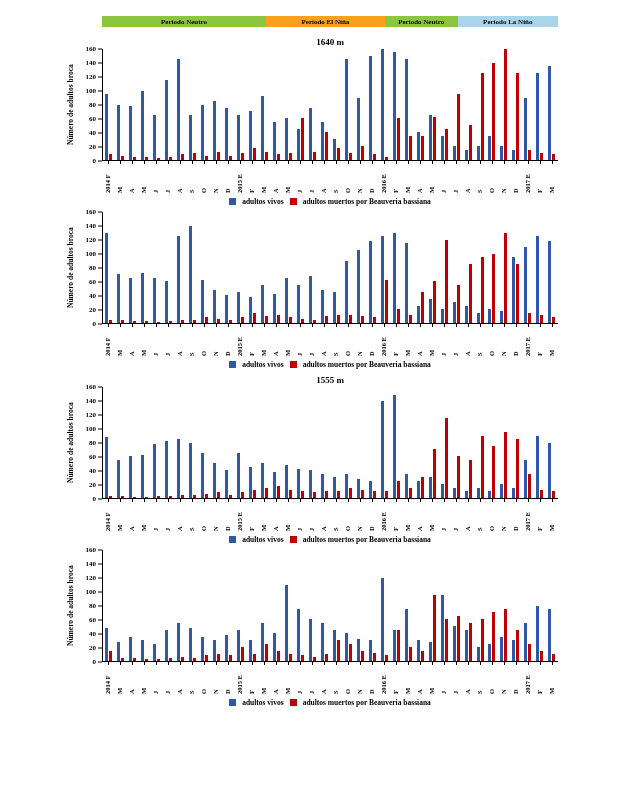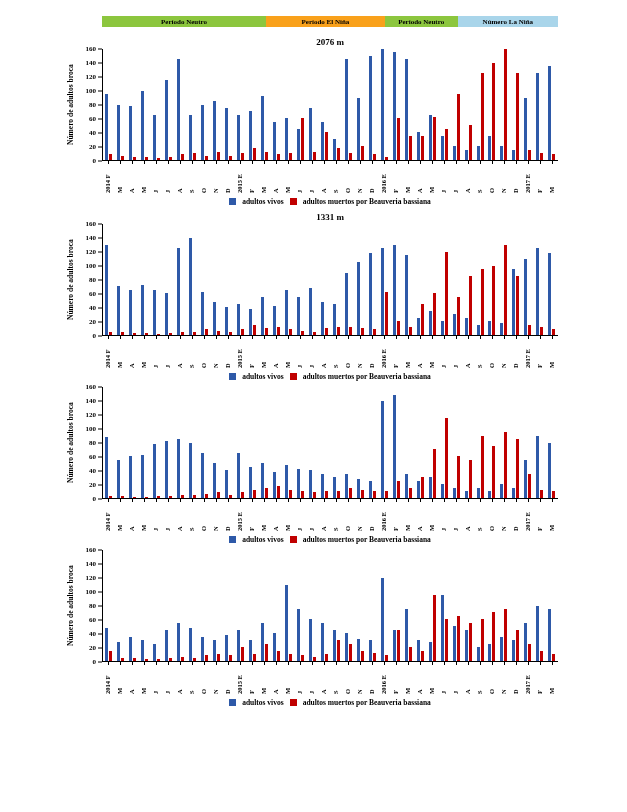--- a/index.html
+++ b/index.html
@@ -65,25 +65,25 @@
 </style>
 </head>
 <body>
 
 <div class="page">
 
   <div class="banner">
       <div class="banner-seg" style="width: 36%; background: rgb(140, 198, 62);">Período Neutro</div>
       <div class="banner-seg" style="width: 26%; background: rgb(249, 161, 27);">Período El Niña</div>
       <div class="banner-seg" style="width: 16%; background: rgb(140, 198, 62);">Período Neutro</div>
-      <div class="banner-seg" style="width: 22%; background: rgb(169, 213, 234);">Número La Niña</div>
+      <div class="banner-seg" style="width: 22%; background: rgb(169, 213, 234);">Período La Niño</div>
     </div>
 
   <section class="chart-section">
-    <div class="chart-title">2076 m</div>
+    <div class="chart-title">1640 m</div>
     <div class="chart-body">
       <div class="y-label">Número de adultos broca</div>
       <div class="y-axis">
           <div class="ytick" style="bottom: 0%;">0</div>
           <div class="ytickmark" style="bottom: 0%;"></div>
           <div class="ytick" style="bottom: 12.5%;">20</div>
           <div class="ytickmark" style="bottom: 12.5%;"></div>
           <div class="ytick" style="bottom: 25%;">40</div>
           <div class="ytickmark" style="bottom: 25%;"></div>
           <div class="ytick" style="bottom: 37.5%;">60</div>
@@ -244,363 +244,20 @@
             <div class="col">
               <div class="bar" style="background: rgb(46, 89, 168); height: 56.25%;"></div>
               <div class="bar" style="background: rgb(192, 0, 0); height: 9.375%;"></div>
             </div>
             <div class="col">
               <div class="bar" style="background: rgb(46, 89, 168); height: 78.125%;"></div>
               <div class="bar" style="background: rgb(192, 0, 0); height: 6.25%;"></div>
             </div>
             <div class="col">
               <div class="bar" style="background: rgb(46, 89, 168); height: 84.375%;"></div>
-              <div class="bar" style="background: rgb(192, 0, 0); height: 5%;"></div>
-            </div>
-          </div>
-        <div class="x-labels">
-            <div class="xcol">
-              <div class="xtick"></div>
-              <div class="xlabel">2014 F</div>
-            </div>
-            <div class="xcol">
-              <div class="xtick"></div>
-              <div class="xlabel">M</div>
-            </div>
-            <div class="xcol">
-              <div class="xtick"></div>
-              <div class="xlabel">A</div>
-            </div>
-            <div class="xcol">
-              <div class="xtick"></div>
-              <div class="xlabel">M</div>
-            </div>
-            <div class="xcol">
-              <div class="xtick"></div>
-              <div class="xlabel">J</div>
-            </div>
-            <div class="xcol">
-              <div class="xtick"></div>
-              <div class="xlabel">J</div>
-            </div>
-            <div class="xcol">
-              <div class="xtick"></div>
-              <div class="xlabel">A</div>
-            </div>
-            <div class="xcol">
-              <div class="xtick"></div>
-              <div class="xlabel">S</div>
-            </div>
-            <div class="xcol">
-              <div class="xtick"></div>
-              <div class="xlabel">O</div>
-            </div>
-            <div class="xcol">
-              <div class="xtick"></div>
-              <div class="xlabel">N</div>
-            </div>
-            <div class="xcol">
-              <div class="xtick"></div>
-              <div class="xlabel">D</div>
-            </div>
-            <div class="xcol">
-              <div class="xtick"></div>
-              <div class="xlabel">2015 E</div>
-            </div>
-            <div class="xcol">
-              <div class="xtick"></div>
-              <div class="xlabel">F</div>
-            </div>
-            <div class="xcol">
-              <div class="xtick"></div>
-              <div class="xlabel">M</div>
-            </div>
-            <div class="xcol">
-              <div class="xtick"></div>
-              <div class="xlabel">A</div>
-            </div>
-            <div class="xcol">
-              <div class="xtick"></div>
-              <div class="xlabel">M</div>
-            </div>
-            <div class="xcol">
-              <div class="xtick"></div>
-              <div class="xlabel">J</div>
-            </div>
-            <div class="xcol">
-              <div class="xtick"></div>
-              <div class="xlabel">J</div>
-            </div>
-            <div class="xcol">
-              <div class="xtick"></div>
-              <div class="xlabel">A</div>
-            </div>
-            <div class="xcol">
-              <div class="xtick"></div>
-              <div class="xlabel">S</div>
-            </div>
-            <div class="xcol">
-              <div class="xtick"></div>
-              <div class="xlabel">O</div>
-            </div>
-            <div class="xcol">
-              <div class="xtick"></div>
-              <div class="xlabel">N</div>
-            </div>
-            <div class="xcol">
-              <div class="xtick"></div>
-              <div class="xlabel">D</div>
-            </div>
-            <div class="xcol">
-              <div class="xtick"></div>
-              <div class="xlabel">2016 E</div>
-            </div>
-            <div class="xcol">
-              <div class="xtick"></div>
-              <div class="xlabel">F</div>
-            </div>
-            <div class="xcol">
-              <div class="xtick"></div>
-              <div class="xlabel">M</div>
-            </div>
-            <div class="xcol">
-              <div class="xtick"></div>
-              <div class="xlabel">A</div>
-            </div>
-            <div class="xcol">
-              <div class="xtick"></div>
-              <div class="xlabel">M</div>
-            </div>
-            <div class="xcol">
-              <div class="xtick"></div>
-              <div class="xlabel">J</div>
-            </div>
-            <div class="xcol">
-              <div class="xtick"></div>
-              <div class="xlabel">J</div>
-            </div>
-            <div class="xcol">
-              <div class="xtick"></div>
-              <div class="xlabel">A</div>
-            </div>
-            <div class="xcol">
-              <div class="xtick"></div>
-              <div class="xlabel">S</div>
-            </div>
-            <div class="xcol">
-              <div class="xtick"></div>
-              <div class="xlabel">O</div>
-            </div>
-            <div class="xcol">
-              <div class="xtick"></div>
-              <div class="xlabel">N</div>
-            </div>
-            <div class="xcol">
-              <div class="xtick"></div>
-              <div class="xlabel">D</div>
-            </div>
-            <div class="xcol">
-              <div class="xtick"></div>
-              <div class="xlabel">2017 E</div>
-            </div>
-            <div class="xcol">
-              <div class="xtick"></div>
-              <div class="xlabel">F</div>
-            </div>
-            <div class="xcol">
-              <div class="xtick"></div>
-              <div class="xlabel">M</div>
-            </div>
-          </div>
-      </div>
-    </div>
-    <div class="legend">
-      <span class="swatch" style="background: rgb(46, 89, 168);"></span>
-      <span class="legend-text">adultos vivos</span>
-      <span class="swatch" style="background: rgb(192, 0, 0);"></span>
-      <span class="legend-text">adultos muertos por Beauveria bassiana</span>
-    </div>
-  </section>
-
-  <section class="chart-section">
-    <div class="chart-title">1331 m</div>
-    <div class="chart-body">
-      <div class="y-label">Número de adultos broca</div>
-      <div class="y-axis">
-          <div class="ytick" style="bottom: 0%;">0</div>
-          <div class="ytickmark" style="bottom: 0%;"></div>
-          <div class="ytick" style="bottom: 12.5%;">20</div>
-          <div class="ytickmark" style="bottom: 12.5%;"></div>
-          <div class="ytick" style="bottom: 25%;">40</div>
-          <div class="ytickmark" style="bottom: 25%;"></div>
-          <div class="ytick" style="bottom: 37.5%;">60</div>
-          <div class="ytickmark" style="bottom: 37.5%;"></div>
-          <div class="ytick" style="bottom: 50%;">80</div>
-          <div class="ytickmark" style="bottom: 50%;"></div>
-          <div class="ytick" style="bottom: 62.5%;">100</div>
-          <div class="ytickmark" style="bottom: 62.5%;"></div>
-          <div class="ytick" style="bottom: 75%;">120</div>
-          <div class="ytickmark" style="bottom: 75%;"></div>
-          <div class="ytick" style="bottom: 87.5%;">140</div>
-          <div class="ytickmark" style="bottom: 87.5%;"></div>
-          <div class="ytick" style="bottom: 100%;">160</div>
-          <div class="ytickmark" style="bottom: 100%;"></div>
-        </div>
-      <div class="plot-wrap">
-        <div class="plot">
-            <div class="col">
-              <div class="bar" style="background: rgb(46, 89, 168); height: 81.25%;"></div>
-              <div class="bar" style="background: rgb(192, 0, 0); height: 3.125%;"></div>
-            </div>
-            <div class="col">
-              <div class="bar" style="background: rgb(46, 89, 168); height: 43.75%;"></div>
-              <div class="bar" style="background: rgb(192, 0, 0); height: 2.5%;"></div>
-            </div>
-            <div class="col">
-              <div class="bar" style="background: rgb(46, 89, 168); height: 40.625%;"></div>
-              <div class="bar" style="background: rgb(192, 0, 0); height: 1.875%;"></div>
-            </div>
-            <div class="col">
-              <div class="bar" style="background: rgb(46, 89, 168); height: 45%;"></div>
-              <div class="bar" style="background: rgb(192, 0, 0); height: 1.875%;"></div>
-            </div>
-            <div class="col">
-              <div class="bar" style="background: rgb(46, 89, 168); height: 40.625%;"></div>
-              <div class="bar" style="background: rgb(192, 0, 0); height: 1.25%;"></div>
-            </div>
-            <div class="col">
-              <div class="bar" style="background: rgb(46, 89, 168); height: 37.5%;"></div>
-              <div class="bar" style="background: rgb(192, 0, 0); height: 1.875%;"></div>
-            </div>
-            <div class="col">
-              <div class="bar" style="background: rgb(46, 89, 168); height: 78.125%;"></div>
-              <div class="bar" style="background: rgb(192, 0, 0); height: 2.5%;"></div>
-            </div>
-            <div class="col">
-              <div class="bar" style="background: rgb(46, 89, 168); height: 87.5%;"></div>
-              <div class="bar" style="background: rgb(192, 0, 0); height: 3.125%;"></div>
-            </div>
-            <div class="col">
-              <div class="bar" style="background: rgb(46, 89, 168); height: 38.75%;"></div>
-              <div class="bar" style="background: rgb(192, 0, 0); height: 5%;"></div>
-            </div>
-            <div class="col">
-              <div class="bar" style="background: rgb(46, 89, 168); height: 30%;"></div>
-              <div class="bar" style="background: rgb(192, 0, 0); height: 3.75%;"></div>
-            </div>
-            <div class="col">
-              <div class="bar" style="background: rgb(46, 89, 168); height: 25%;"></div>
-              <div class="bar" style="background: rgb(192, 0, 0); height: 3.125%;"></div>
-            </div>
-            <div class="col">
-              <div class="bar" style="background: rgb(46, 89, 168); height: 28.125%;"></div>
-              <div class="bar" style="background: rgb(192, 0, 0); height: 5%;"></div>
-            </div>
-            <div class="col">
-              <div class="bar" style="background: rgb(46, 89, 168); height: 23.75%;"></div>
-              <div class="bar" style="background: rgb(192, 0, 0); height: 9.375%;"></div>
-            </div>
-            <div class="col">
-              <div class="bar" style="background: rgb(46, 89, 168); height: 34.375%;"></div>
-              <div class="bar" style="background: rgb(192, 0, 0); height: 6.25%;"></div>
-            </div>
-            <div class="col">
-              <div class="bar" style="background: rgb(46, 89, 168); height: 26.25%;"></div>
-              <div class="bar" style="background: rgb(192, 0, 0); height: 7.5%;"></div>
-            </div>
-            <div class="col">
-              <div class="bar" style="background: rgb(46, 89, 168); height: 40.625%;"></div>
-              <div class="bar" style="background: rgb(192, 0, 0); height: 5%;"></div>
-            </div>
-            <div class="col">
-              <div class="bar" style="background: rgb(46, 89, 168); height: 34.375%;"></div>
-              <div class="bar" style="background: rgb(192, 0, 0); height: 3.75%;"></div>
-            </div>
-            <div class="col">
-              <div class="bar" style="background: rgb(46, 89, 168); height: 42.5%;"></div>
-              <div class="bar" style="background: rgb(192, 0, 0); height: 3.125%;"></div>
-            </div>
-            <div class="col">
-              <div class="bar" style="background: rgb(46, 89, 168); height: 30%;"></div>
-              <div class="bar" style="background: rgb(192, 0, 0); height: 6.25%;"></div>
-            </div>
-            <div class="col">
-              <div class="bar" style="background: rgb(46, 89, 168); height: 28.125%;"></div>
-              <div class="bar" style="background: rgb(192, 0, 0); height: 7.5%;"></div>
-            </div>
-            <div class="col">
-              <div class="bar" style="background: rgb(46, 89, 168); height: 56.25%;"></div>
-              <div class="bar" style="background: rgb(192, 0, 0); height: 7.5%;"></div>
-            </div>
-            <div class="col">
-              <div class="bar" style="background: rgb(46, 89, 168); height: 65.625%;"></div>
-              <div class="bar" style="background: rgb(192, 0, 0); height: 6.25%;"></div>
-            </div>
-            <div class="col">
-              <div class="bar" style="background: rgb(46, 89, 168); height: 73.75%;"></div>
-              <div class="bar" style="background: rgb(192, 0, 0); height: 5%;"></div>
-            </div>
-            <div class="col">
-              <div class="bar" style="background: rgb(46, 89, 168); height: 78.125%;"></div>
-              <div class="bar" style="background: rgb(192, 0, 0); height: 38.75%;"></div>
-            </div>
-            <div class="col">
-              <div class="bar" style="background: rgb(46, 89, 168); height: 81.25%;"></div>
-              <div class="bar" style="background: rgb(192, 0, 0); height: 12.5%;"></div>
-            </div>
-            <div class="col">
-              <div class="bar" style="background: rgb(46, 89, 168); height: 71.875%;"></div>
-              <div class="bar" style="background: rgb(192, 0, 0); height: 7.5%;"></div>
-            </div>
-            <div class="col">
-              <div class="bar" style="background: rgb(46, 89, 168); height: 15.625%;"></div>
-              <div class="bar" style="background: rgb(192, 0, 0); height: 28.125%;"></div>
-            </div>
-            <div class="col">
-              <div class="bar" style="background: rgb(46, 89, 168); height: 21.875%;"></div>
-              <div class="bar" style="background: rgb(192, 0, 0); height: 37.5%;"></div>
-            </div>
-            <div class="col">
-              <div class="bar" style="background: rgb(46, 89, 168); height: 12.5%;"></div>
-              <div class="bar" style="background: rgb(192, 0, 0); height: 75%;"></div>
-            </div>
-            <div class="col">
-              <div class="bar" style="background: rgb(46, 89, 168); height: 18.75%;"></div>
-              <div class="bar" style="background: rgb(192, 0, 0); height: 34.375%;"></div>
-            </div>
-            <div class="col">
-              <div class="bar" style="background: rgb(46, 89, 168); height: 15.625%;"></div>
-              <div class="bar" style="background: rgb(192, 0, 0); height: 53.125%;"></div>
-            </div>
-            <div class="col">
-              <div class="bar" style="background: rgb(46, 89, 168); height: 9.375%;"></div>
-              <div class="bar" style="background: rgb(192, 0, 0); height: 59.375%;"></div>
-            </div>
-            <div class="col">
-              <div class="bar" style="background: rgb(46, 89, 168); height: 12.5%;"></div>
-              <div class="bar" style="background: rgb(192, 0, 0); height: 62.5%;"></div>
-            </div>
-            <div class="col">
-              <div class="bar" style="background: rgb(46, 89, 168); height: 11.25%;"></div>
-              <div class="bar" style="background: rgb(192, 0, 0); height: 81.25%;"></div>
-            </div>
-            <div class="col">
-              <div class="bar" style="background: rgb(46, 89, 168); height: 59.375%;"></div>
-              <div class="bar" style="background: rgb(192, 0, 0); height: 53.125%;"></div>
-            </div>
-            <div class="col">
-              <div class="bar" style="background: rgb(46, 89, 168); height: 68.75%;"></div>
-              <div class="bar" style="background: rgb(192, 0, 0); height: 9.375%;"></div>
-            </div>
-            <div class="col">
-              <div class="bar" style="background: rgb(46, 89, 168); height: 78.125%;"></div>
-              <div class="bar" style="background: rgb(192, 0, 0); height: 7.5%;"></div>
-            </div>
-            <div class="col">
-              <div class="bar" style="background: rgb(46, 89, 168); height: 73.75%;"></div>
               <div class="bar" style="background: rgb(192, 0, 0); height: 5%;"></div>
             </div>
           </div>
         <div class="x-labels">
             <div class="xcol">
               <div class="xtick"></div>
               <div class="xlabel">2014 F</div>
             </div>
             <div class="xcol">
               <div class="xtick"></div>
@@ -780,20 +437,363 @@
           <div class="ytick" style="bottom: 75%;">120</div>
           <div class="ytickmark" style="bottom: 75%;"></div>
           <div class="ytick" style="bottom: 87.5%;">140</div>
           <div class="ytickmark" style="bottom: 87.5%;"></div>
           <div class="ytick" style="bottom: 100%;">160</div>
           <div class="ytickmark" style="bottom: 100%;"></div>
         </div>
       <div class="plot-wrap">
         <div class="plot">
             <div class="col">
+              <div class="bar" style="background: rgb(46, 89, 168); height: 81.25%;"></div>
+              <div class="bar" style="background: rgb(192, 0, 0); height: 3.125%;"></div>
+            </div>
+            <div class="col">
+              <div class="bar" style="background: rgb(46, 89, 168); height: 43.75%;"></div>
+              <div class="bar" style="background: rgb(192, 0, 0); height: 2.5%;"></div>
+            </div>
+            <div class="col">
+              <div class="bar" style="background: rgb(46, 89, 168); height: 40.625%;"></div>
+              <div class="bar" style="background: rgb(192, 0, 0); height: 1.875%;"></div>
+            </div>
+            <div class="col">
+              <div class="bar" style="background: rgb(46, 89, 168); height: 45%;"></div>
+              <div class="bar" style="background: rgb(192, 0, 0); height: 1.875%;"></div>
+            </div>
+            <div class="col">
+              <div class="bar" style="background: rgb(46, 89, 168); height: 40.625%;"></div>
+              <div class="bar" style="background: rgb(192, 0, 0); height: 1.25%;"></div>
+            </div>
+            <div class="col">
+              <div class="bar" style="background: rgb(46, 89, 168); height: 37.5%;"></div>
+              <div class="bar" style="background: rgb(192, 0, 0); height: 1.875%;"></div>
+            </div>
+            <div class="col">
+              <div class="bar" style="background: rgb(46, 89, 168); height: 78.125%;"></div>
+              <div class="bar" style="background: rgb(192, 0, 0); height: 2.5%;"></div>
+            </div>
+            <div class="col">
+              <div class="bar" style="background: rgb(46, 89, 168); height: 87.5%;"></div>
+              <div class="bar" style="background: rgb(192, 0, 0); height: 3.125%;"></div>
+            </div>
+            <div class="col">
+              <div class="bar" style="background: rgb(46, 89, 168); height: 38.75%;"></div>
+              <div class="bar" style="background: rgb(192, 0, 0); height: 5%;"></div>
+            </div>
+            <div class="col">
+              <div class="bar" style="background: rgb(46, 89, 168); height: 30%;"></div>
+              <div class="bar" style="background: rgb(192, 0, 0); height: 3.75%;"></div>
+            </div>
+            <div class="col">
+              <div class="bar" style="background: rgb(46, 89, 168); height: 25%;"></div>
+              <div class="bar" style="background: rgb(192, 0, 0); height: 3.125%;"></div>
+            </div>
+            <div class="col">
+              <div class="bar" style="background: rgb(46, 89, 168); height: 28.125%;"></div>
+              <div class="bar" style="background: rgb(192, 0, 0); height: 5%;"></div>
+            </div>
+            <div class="col">
+              <div class="bar" style="background: rgb(46, 89, 168); height: 23.75%;"></div>
+              <div class="bar" style="background: rgb(192, 0, 0); height: 9.375%;"></div>
+            </div>
+            <div class="col">
+              <div class="bar" style="background: rgb(46, 89, 168); height: 34.375%;"></div>
+              <div class="bar" style="background: rgb(192, 0, 0); height: 6.25%;"></div>
+            </div>
+            <div class="col">
+              <div class="bar" style="background: rgb(46, 89, 168); height: 26.25%;"></div>
+              <div class="bar" style="background: rgb(192, 0, 0); height: 7.5%;"></div>
+            </div>
+            <div class="col">
+              <div class="bar" style="background: rgb(46, 89, 168); height: 40.625%;"></div>
+              <div class="bar" style="background: rgb(192, 0, 0); height: 5%;"></div>
+            </div>
+            <div class="col">
+              <div class="bar" style="background: rgb(46, 89, 168); height: 34.375%;"></div>
+              <div class="bar" style="background: rgb(192, 0, 0); height: 3.75%;"></div>
+            </div>
+            <div class="col">
+              <div class="bar" style="background: rgb(46, 89, 168); height: 42.5%;"></div>
+              <div class="bar" style="background: rgb(192, 0, 0); height: 3.125%;"></div>
+            </div>
+            <div class="col">
+              <div class="bar" style="background: rgb(46, 89, 168); height: 30%;"></div>
+              <div class="bar" style="background: rgb(192, 0, 0); height: 6.25%;"></div>
+            </div>
+            <div class="col">
+              <div class="bar" style="background: rgb(46, 89, 168); height: 28.125%;"></div>
+              <div class="bar" style="background: rgb(192, 0, 0); height: 7.5%;"></div>
+            </div>
+            <div class="col">
+              <div class="bar" style="background: rgb(46, 89, 168); height: 56.25%;"></div>
+              <div class="bar" style="background: rgb(192, 0, 0); height: 7.5%;"></div>
+            </div>
+            <div class="col">
+              <div class="bar" style="background: rgb(46, 89, 168); height: 65.625%;"></div>
+              <div class="bar" style="background: rgb(192, 0, 0); height: 6.25%;"></div>
+            </div>
+            <div class="col">
+              <div class="bar" style="background: rgb(46, 89, 168); height: 73.75%;"></div>
+              <div class="bar" style="background: rgb(192, 0, 0); height: 5%;"></div>
+            </div>
+            <div class="col">
+              <div class="bar" style="background: rgb(46, 89, 168); height: 78.125%;"></div>
+              <div class="bar" style="background: rgb(192, 0, 0); height: 38.75%;"></div>
+            </div>
+            <div class="col">
+              <div class="bar" style="background: rgb(46, 89, 168); height: 81.25%;"></div>
+              <div class="bar" style="background: rgb(192, 0, 0); height: 12.5%;"></div>
+            </div>
+            <div class="col">
+              <div class="bar" style="background: rgb(46, 89, 168); height: 71.875%;"></div>
+              <div class="bar" style="background: rgb(192, 0, 0); height: 7.5%;"></div>
+            </div>
+            <div class="col">
+              <div class="bar" style="background: rgb(46, 89, 168); height: 15.625%;"></div>
+              <div class="bar" style="background: rgb(192, 0, 0); height: 28.125%;"></div>
+            </div>
+            <div class="col">
+              <div class="bar" style="background: rgb(46, 89, 168); height: 21.875%;"></div>
+              <div class="bar" style="background: rgb(192, 0, 0); height: 37.5%;"></div>
+            </div>
+            <div class="col">
+              <div class="bar" style="background: rgb(46, 89, 168); height: 12.5%;"></div>
+              <div class="bar" style="background: rgb(192, 0, 0); height: 75%;"></div>
+            </div>
+            <div class="col">
+              <div class="bar" style="background: rgb(46, 89, 168); height: 18.75%;"></div>
+              <div class="bar" style="background: rgb(192, 0, 0); height: 34.375%;"></div>
+            </div>
+            <div class="col">
+              <div class="bar" style="background: rgb(46, 89, 168); height: 15.625%;"></div>
+              <div class="bar" style="background: rgb(192, 0, 0); height: 53.125%;"></div>
+            </div>
+            <div class="col">
+              <div class="bar" style="background: rgb(46, 89, 168); height: 9.375%;"></div>
+              <div class="bar" style="background: rgb(192, 0, 0); height: 59.375%;"></div>
+            </div>
+            <div class="col">
+              <div class="bar" style="background: rgb(46, 89, 168); height: 12.5%;"></div>
+              <div class="bar" style="background: rgb(192, 0, 0); height: 62.5%;"></div>
+            </div>
+            <div class="col">
+              <div class="bar" style="background: rgb(46, 89, 168); height: 11.25%;"></div>
+              <div class="bar" style="background: rgb(192, 0, 0); height: 81.25%;"></div>
+            </div>
+            <div class="col">
+              <div class="bar" style="background: rgb(46, 89, 168); height: 59.375%;"></div>
+              <div class="bar" style="background: rgb(192, 0, 0); height: 53.125%;"></div>
+            </div>
+            <div class="col">
+              <div class="bar" style="background: rgb(46, 89, 168); height: 68.75%;"></div>
+              <div class="bar" style="background: rgb(192, 0, 0); height: 9.375%;"></div>
+            </div>
+            <div class="col">
+              <div class="bar" style="background: rgb(46, 89, 168); height: 78.125%;"></div>
+              <div class="bar" style="background: rgb(192, 0, 0); height: 7.5%;"></div>
+            </div>
+            <div class="col">
+              <div class="bar" style="background: rgb(46, 89, 168); height: 73.75%;"></div>
+              <div class="bar" style="background: rgb(192, 0, 0); height: 5%;"></div>
+            </div>
+          </div>
+        <div class="x-labels">
+            <div class="xcol">
+              <div class="xtick"></div>
+              <div class="xlabel">2014 F</div>
+            </div>
+            <div class="xcol">
+              <div class="xtick"></div>
+              <div class="xlabel">M</div>
+            </div>
+            <div class="xcol">
+              <div class="xtick"></div>
+              <div class="xlabel">A</div>
+            </div>
+            <div class="xcol">
+              <div class="xtick"></div>
+              <div class="xlabel">M</div>
+            </div>
+            <div class="xcol">
+              <div class="xtick"></div>
+              <div class="xlabel">J</div>
+            </div>
+            <div class="xcol">
+              <div class="xtick"></div>
+              <div class="xlabel">J</div>
+            </div>
+            <div class="xcol">
+              <div class="xtick"></div>
+              <div class="xlabel">A</div>
+            </div>
+            <div class="xcol">
+              <div class="xtick"></div>
+              <div class="xlabel">S</div>
+            </div>
+            <div class="xcol">
+              <div class="xtick"></div>
+              <div class="xlabel">O</div>
+            </div>
+            <div class="xcol">
+              <div class="xtick"></div>
+              <div class="xlabel">N</div>
+            </div>
+            <div class="xcol">
+              <div class="xtick"></div>
+              <div class="xlabel">D</div>
+            </div>
+            <div class="xcol">
+              <div class="xtick"></div>
+              <div class="xlabel">2015 E</div>
+            </div>
+            <div class="xcol">
+              <div class="xtick"></div>
+              <div class="xlabel">F</div>
+            </div>
+            <div class="xcol">
+              <div class="xtick"></div>
+              <div class="xlabel">M</div>
+            </div>
+            <div class="xcol">
+              <div class="xtick"></div>
+              <div class="xlabel">A</div>
+            </div>
+            <div class="xcol">
+              <div class="xtick"></div>
+              <div class="xlabel">M</div>
+            </div>
+            <div class="xcol">
+              <div class="xtick"></div>
+              <div class="xlabel">J</div>
+            </div>
+            <div class="xcol">
+              <div class="xtick"></div>
+              <div class="xlabel">J</div>
+            </div>
+            <div class="xcol">
+              <div class="xtick"></div>
+              <div class="xlabel">A</div>
+            </div>
+            <div class="xcol">
+              <div class="xtick"></div>
+              <div class="xlabel">S</div>
+            </div>
+            <div class="xcol">
+              <div class="xtick"></div>
+              <div class="xlabel">O</div>
+            </div>
+            <div class="xcol">
+              <div class="xtick"></div>
+              <div class="xlabel">N</div>
+            </div>
+            <div class="xcol">
+              <div class="xtick"></div>
+              <div class="xlabel">D</div>
+            </div>
+            <div class="xcol">
+              <div class="xtick"></div>
+              <div class="xlabel">2016 E</div>
+            </div>
+            <div class="xcol">
+              <div class="xtick"></div>
+              <div class="xlabel">F</div>
+            </div>
+            <div class="xcol">
+              <div class="xtick"></div>
+              <div class="xlabel">M</div>
+            </div>
+            <div class="xcol">
+              <div class="xtick"></div>
+              <div class="xlabel">A</div>
+            </div>
+            <div class="xcol">
+              <div class="xtick"></div>
+              <div class="xlabel">M</div>
+            </div>
+            <div class="xcol">
+              <div class="xtick"></div>
+              <div class="xlabel">J</div>
+            </div>
+            <div class="xcol">
+              <div class="xtick"></div>
+              <div class="xlabel">J</div>
+            </div>
+            <div class="xcol">
+              <div class="xtick"></div>
+              <div class="xlabel">A</div>
+            </div>
+            <div class="xcol">
+              <div class="xtick"></div>
+              <div class="xlabel">S</div>
+            </div>
+            <div class="xcol">
+              <div class="xtick"></div>
+              <div class="xlabel">O</div>
+            </div>
+            <div class="xcol">
+              <div class="xtick"></div>
+              <div class="xlabel">N</div>
+            </div>
+            <div class="xcol">
+              <div class="xtick"></div>
+              <div class="xlabel">D</div>
+            </div>
+            <div class="xcol">
+              <div class="xtick"></div>
+              <div class="xlabel">2017 E</div>
+            </div>
+            <div class="xcol">
+              <div class="xtick"></div>
+              <div class="xlabel">F</div>
+            </div>
+            <div class="xcol">
+              <div class="xtick"></div>
+              <div class="xlabel">M</div>
+            </div>
+          </div>
+      </div>
+    </div>
+    <div class="legend">
+      <span class="swatch" style="background: rgb(46, 89, 168);"></span>
+      <span class="legend-text">adultos vivos</span>
+      <span class="swatch" style="background: rgb(192, 0, 0);"></span>
+      <span class="legend-text">adultos muertos por Beauveria bassiana</span>
+    </div>
+  </section>
+
+  <section class="chart-section">
+    <div class="chart-title">1555 m</div>
+    <div class="chart-body">
+      <div class="y-label">Número de adultos broca</div>
+      <div class="y-axis">
+          <div class="ytick" style="bottom: 0%;">0</div>
+          <div class="ytickmark" style="bottom: 0%;"></div>
+          <div class="ytick" style="bottom: 12.5%;">20</div>
+          <div class="ytickmark" style="bottom: 12.5%;"></div>
+          <div class="ytick" style="bottom: 25%;">40</div>
+          <div class="ytickmark" style="bottom: 25%;"></div>
+          <div class="ytick" style="bottom: 37.5%;">60</div>
+          <div class="ytickmark" style="bottom: 37.5%;"></div>
+          <div class="ytick" style="bottom: 50%;">80</div>
+          <div class="ytickmark" style="bottom: 50%;"></div>
+          <div class="ytick" style="bottom: 62.5%;">100</div>
+          <div class="ytickmark" style="bottom: 62.5%;"></div>
+          <div class="ytick" style="bottom: 75%;">120</div>
+          <div class="ytickmark" style="bottom: 75%;"></div>
+          <div class="ytick" style="bottom: 87.5%;">140</div>
+          <div class="ytickmark" style="bottom: 87.5%;"></div>
+          <div class="ytick" style="bottom: 100%;">160</div>
+          <div class="ytickmark" style="bottom: 100%;"></div>
+        </div>
+      <div class="plot-wrap">
+        <div class="plot">
+            <div class="col">
               <div class="bar" style="background: rgb(46, 89, 168); height: 55%;"></div>
               <div class="bar" style="background: rgb(192, 0, 0); height: 1.875%;"></div>
             </div>
             <div class="col">
               <div class="bar" style="background: rgb(46, 89, 168); height: 34.375%;"></div>
               <div class="bar" style="background: rgb(192, 0, 0); height: 1.875%;"></div>
             </div>
             <div class="col">
               <div class="bar" style="background: rgb(46, 89, 168); height: 37.5%;"></div>
               <div class="bar" style="background: rgb(192, 0, 0); height: 1.25%;"></div>

